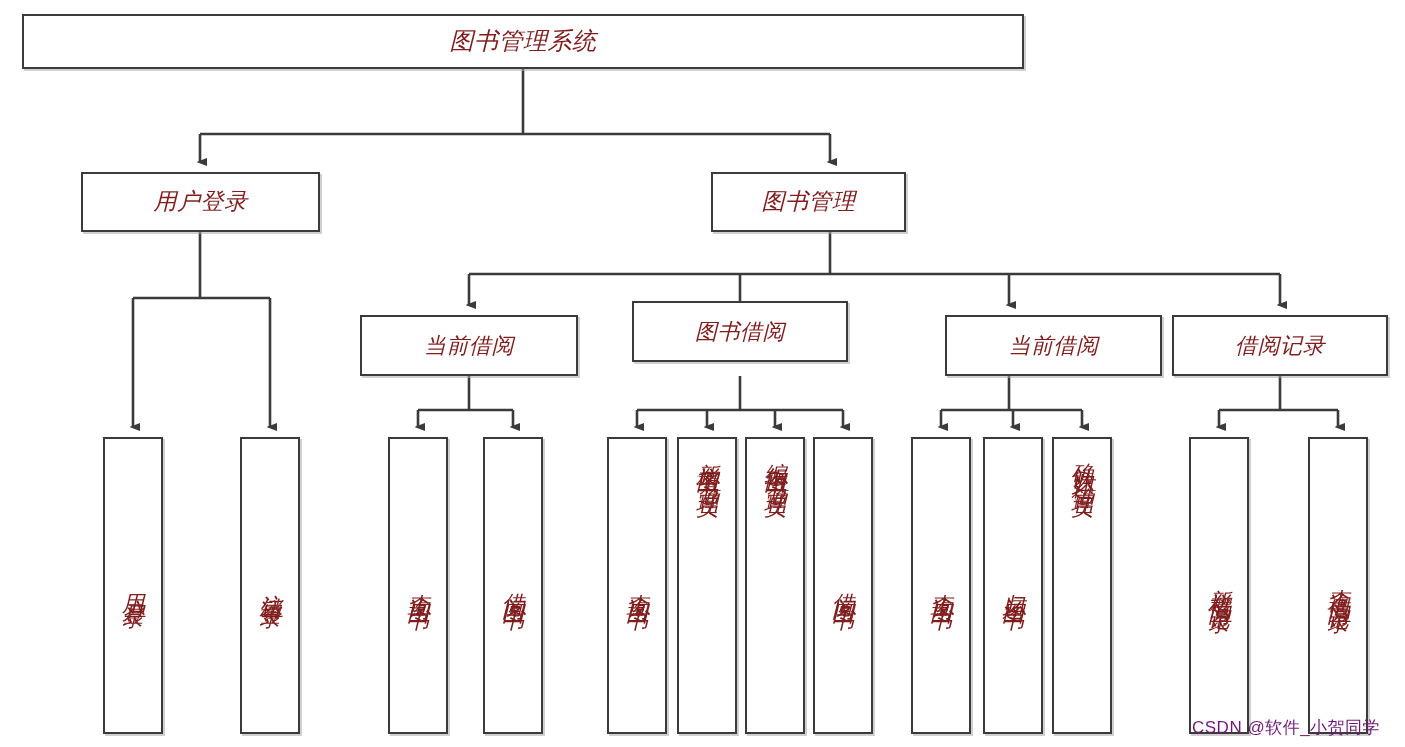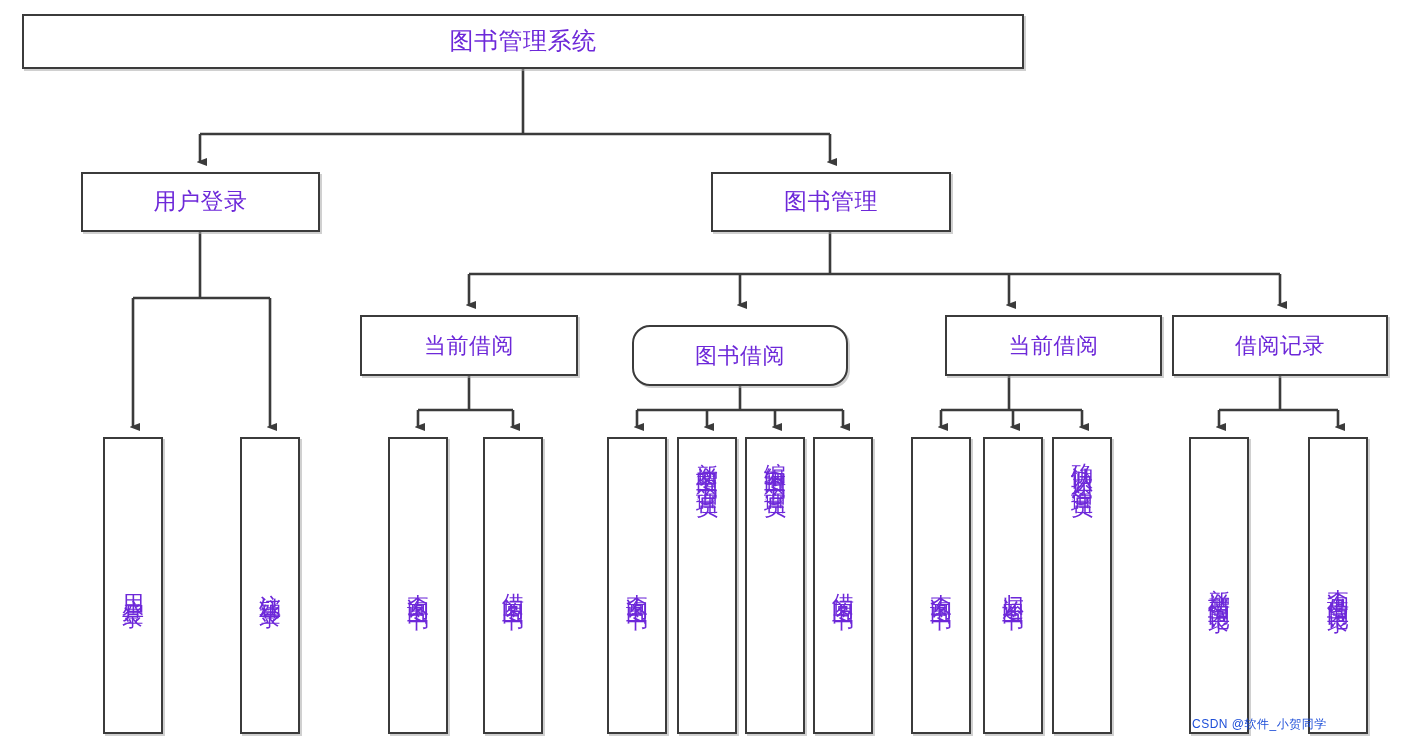--- a/index.html
+++ b/index.html
@@ -25,21 +25,22 @@
     height: 747px;
   }
   .node {
     position: absolute;
     box-sizing: border-box;
     border: 2px solid #3b3b3b;
     background: #ffffff;
     display: flex;
     align-items: center;
     justify-content: center;
-    color: #6d28d9;
+    color: #7f1d1d;
+    font-style: italic;
   }
   .node.shadowed {
     box-shadow: 2px 2px 0 rgba(170,170,170,0.55);
   }
   .node .label {
     display: block;
     line-height: 1.18;
     letter-spacing: 0.5px;
     white-space: nowrap;
   }
@@ -60,22 +61,22 @@
   .node.vert.centered {
     align-items: center;
     padding-top: 0;
   }
   #title-node .label { font-size: 24px; }
   .lvl2 .label { font-size: 23px; }
   .lvl3 .label { font-size: 22px; }
   .leaf .label { font-size: 22px; }
   .watermark {
     position: absolute;
-    font-size: 12px;
-    color: #1d4ed8;
+    font-size: 17px;
+    color: #701a75;
     white-space: nowrap;
     letter-spacing: 0.5px;
   }
 </style>
 </head>
 <body>
 
 <div id="canvas">
 
   <svg id="edges" viewBox="0 0 1405 747" xmlns="http://www.w3.org/2000/svg">
@@ -128,28 +129,28 @@
     </g>
   </svg>
 
   <div class="node horiz shadowed" id="title-node" style="left:22px; top:14px; width:1002px; height:55px;">
     <span class="label">图书管理系统</span>
   </div>
 
   <div class="node horiz lvl2 shadowed" style="left:81px; top:172px; width:239px; height:60px;">
     <span class="label">用户登录</span>
   </div>
-  <div class="node horiz lvl2 shadowed" style="left:711px; top:172px; width:240px; height:60px;">
+  <div class="node horiz lvl2 shadowed" style="left:711px; top:172px; width:195px; height:60px;">
     <span class="label">图书管理</span>
   </div>
 
   <div class="node horiz lvl3 shadowed" style="left:360px; top:315px; width:218px; height:61px;">
     <span class="label">当前借阅</span>
   </div>
-  <div class="node horiz lvl3 shadowed" style="left:632px; top:325px; width:216px; height:61px;border-radius:18px;">
+  <div class="node horiz lvl3 shadowed" style="left:632px; top:301px; width:216px; height:61px;">
     <span class="label">图书借阅</span>
   </div>
   <div class="node horiz lvl3 shadowed" style="left:901px; top:315px; width:217px; height:61px;margin-left:44px;">
     <span class="label">当前借阅</span>
   </div>
   <div class="node horiz lvl3 shadowed" style="left:1172px; top:315px; width:216px; height:61px;align-items:center;">
     <span class="label">借阅记录</span>
   </div>
 
   <div class="node vert centered leaf shadowed" style="left:103px; top:437px; width:60px; height:297px;">

